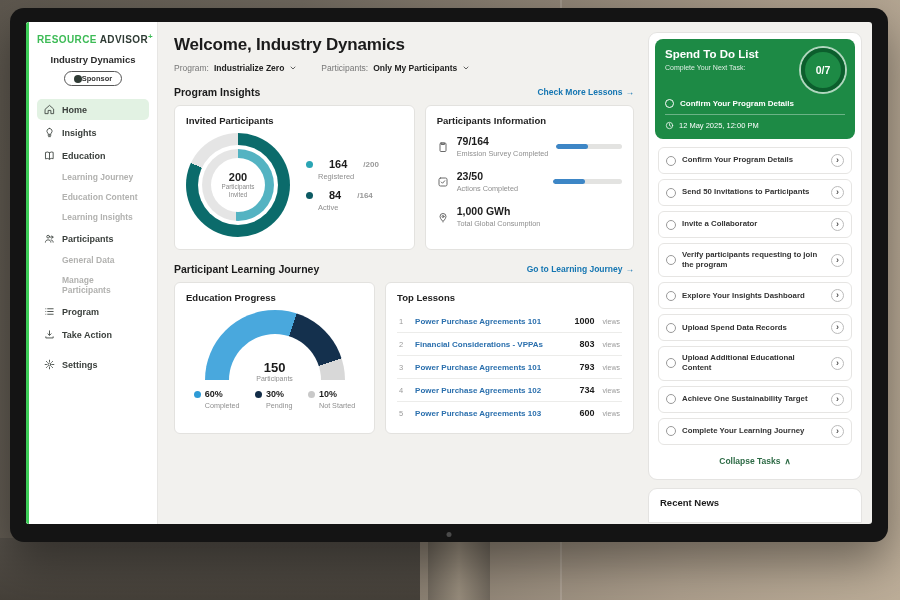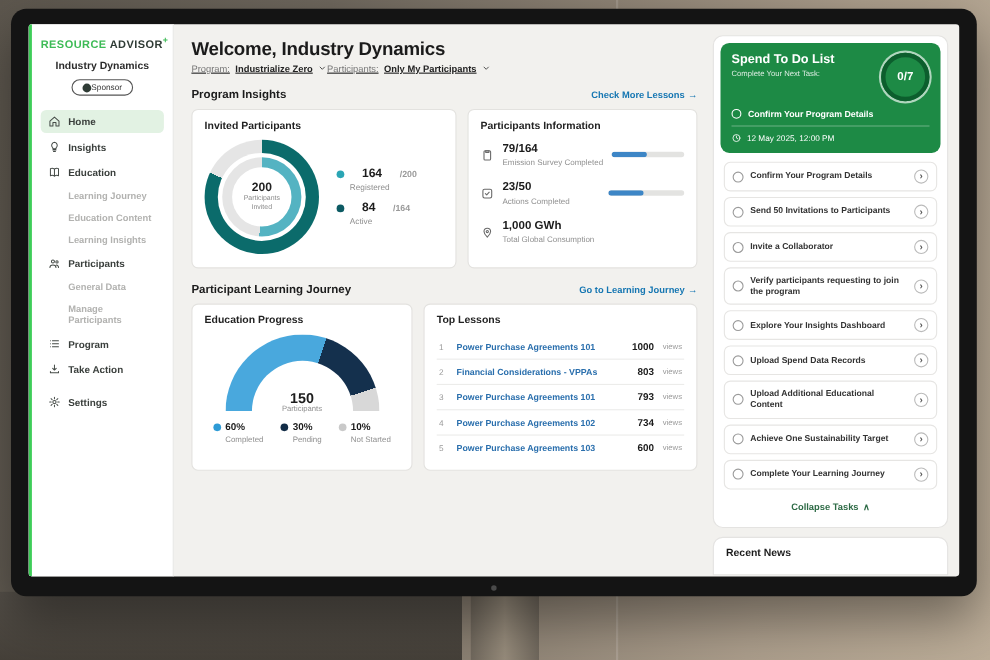--- a/index.html
+++ b/index.html
@@ -15,35 +15,35 @@
   .monitor-logo { position:absolute; left:50%; bottom:5px; width:5px; height:5px; border-radius:50%; background:#4a4a4a; transform:translateX(-50%); }
   .screen { position:absolute; left:16px; top:14px; right:16px; bottom:18px; background:#f2f1ee;
     border-radius:3px; overflow:hidden; display:flex; font-size:9px; color:#222; }
 
   
   .sidebar { width:132px; flex:none; background:#fff; border-right:1px solid #e7e6e4; border-left:3px solid #3dcd58; padding:10px 8px; }
   .logo { font-size:10px; font-weight:800; letter-spacing:.4px; white-space:nowrap; }
   .logo .g { color:#3dbb56; } .logo .d { color:#2f3b35; } .logo .p { color:#3dbb56; font-size:8px; vertical-align:super; }
   .org { text-align:center; font-weight:800; font-size:9.5px; margin-top:9px; color:#2b2b2b; }
   .badge { width:max-content; margin:6px auto 0; border:1px solid #555; border-radius:10px; padding:2px 9px;
-    font-size:7.5px; font-weight:400; color:#333; display:flex; align-items:center; gap:0; }
+    font-size:7.5px; font-weight:700; color:#333; display:flex; align-items:center; gap:0; }
   .badge-ic { width:8px; height:8px; border-radius:50%; background:#2f3b35; }
   nav { margin-top:13px; }
   .nav-item { display:flex; align-items:center; gap:7px; padding:5px 7px; border-radius:5px; margin-bottom:2px;
     font-weight:700; font-size:9px; color:#3a3f3c; cursor:pointer; }
   .nav-item.active { background:#e2f2e3; }
   .nav-item.sub { padding:4px 7px 4px 25px; color:#b2b2b0; font-weight:600; font-size:8.5px; }
   .nav-item.gap { margin-top:9px; }
   .nico { width:11px; height:11px; flex:none; color:#454b47; display:grid; place-items:center; }
   .nico svg { width:11px; height:11px; }
 
   
   .main { flex:1; min-width:0; padding:13px 12px 0 16px; }
   .welcome { font-size:17px; font-weight:800; color:#1b1b1b; letter-spacing:-.2px; }
-  .filters { display:flex; margin-top:2px; align-items:center;text-decoration:underline; }
+  .filters { display:flex; gap:24px; margin-top:8px; align-items:center; }
   .filter { display:flex; align-items:center; gap:5px; cursor:pointer; }
   .f-label { color:#777; font-size:8.5px; }
   .f-value { font-weight:800; font-size:8.5px; color:#222; }
   .chev { width:8px; height:8px; color:#444; } .chev svg { width:8px; height:8px; }
 
   .sec-row { display:flex; justify-content:space-between; align-items:center; margin-top:13px; margin-bottom:7px; }
   .sec-title { font-size:10.5px; font-weight:800; color:#1c1c1c; }
   .lnk { color:#1576b2; font-weight:700; font-size:8.5px; display:flex; align-items:center; gap:3px; cursor:pointer; }
 
   .cards { display:flex; gap:10px; }

